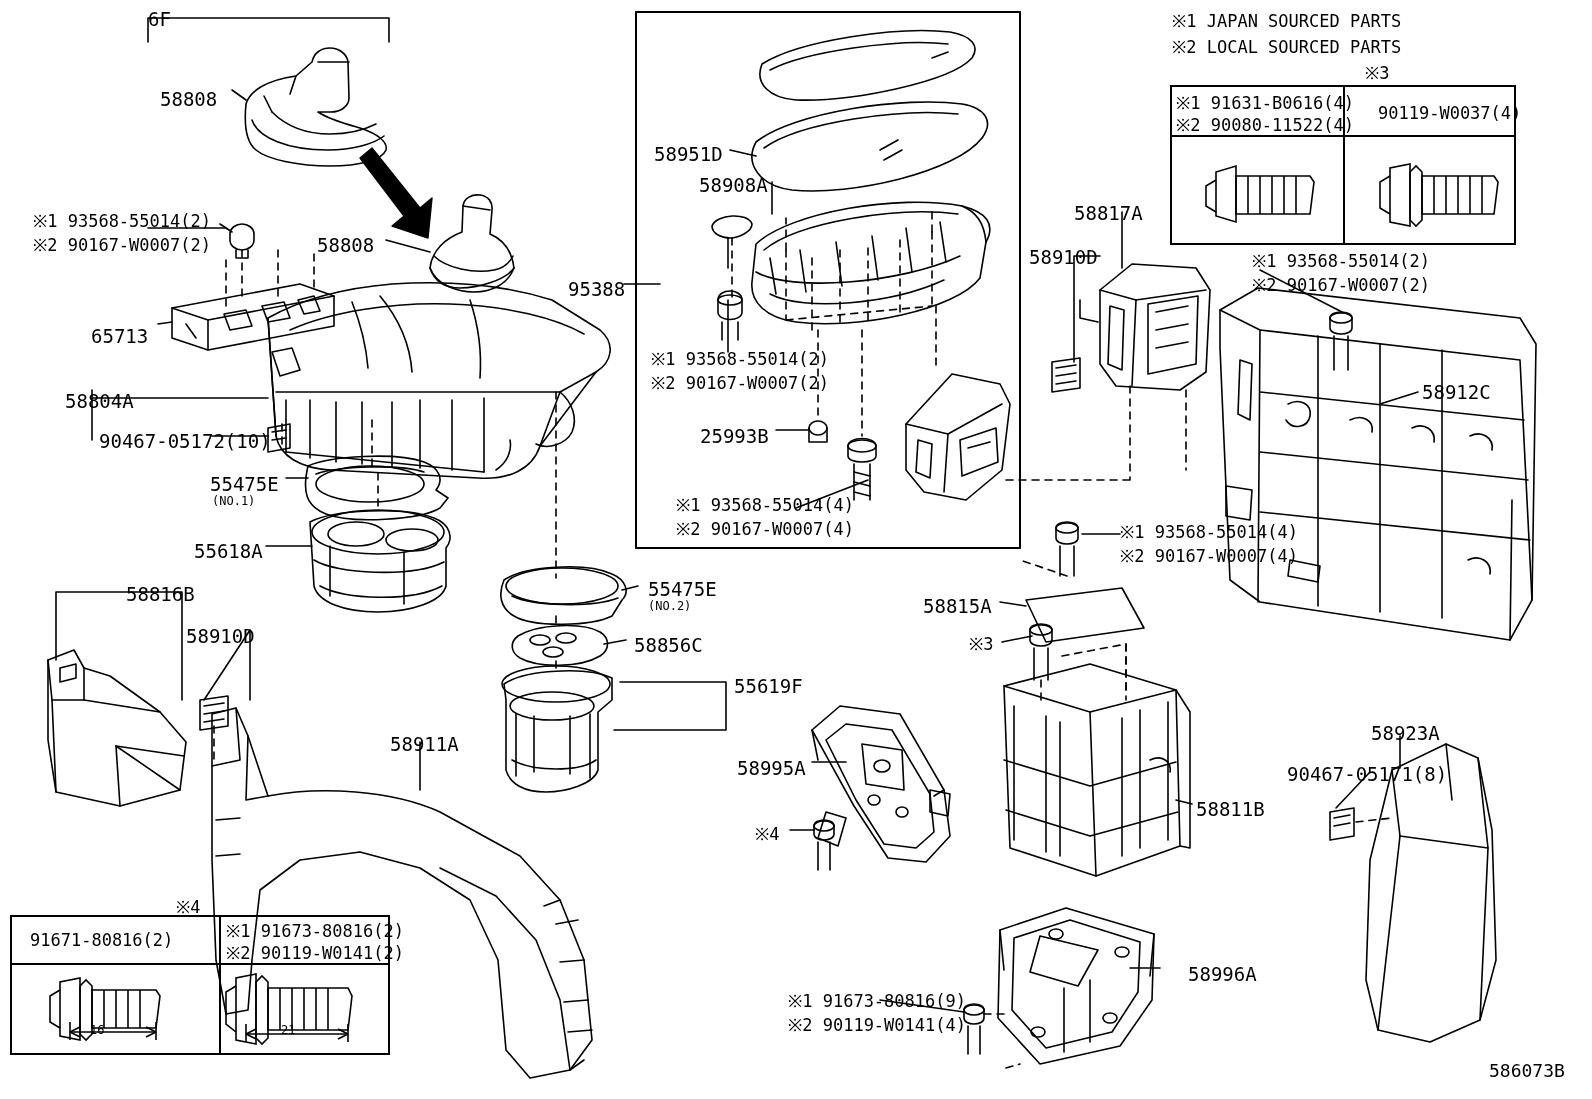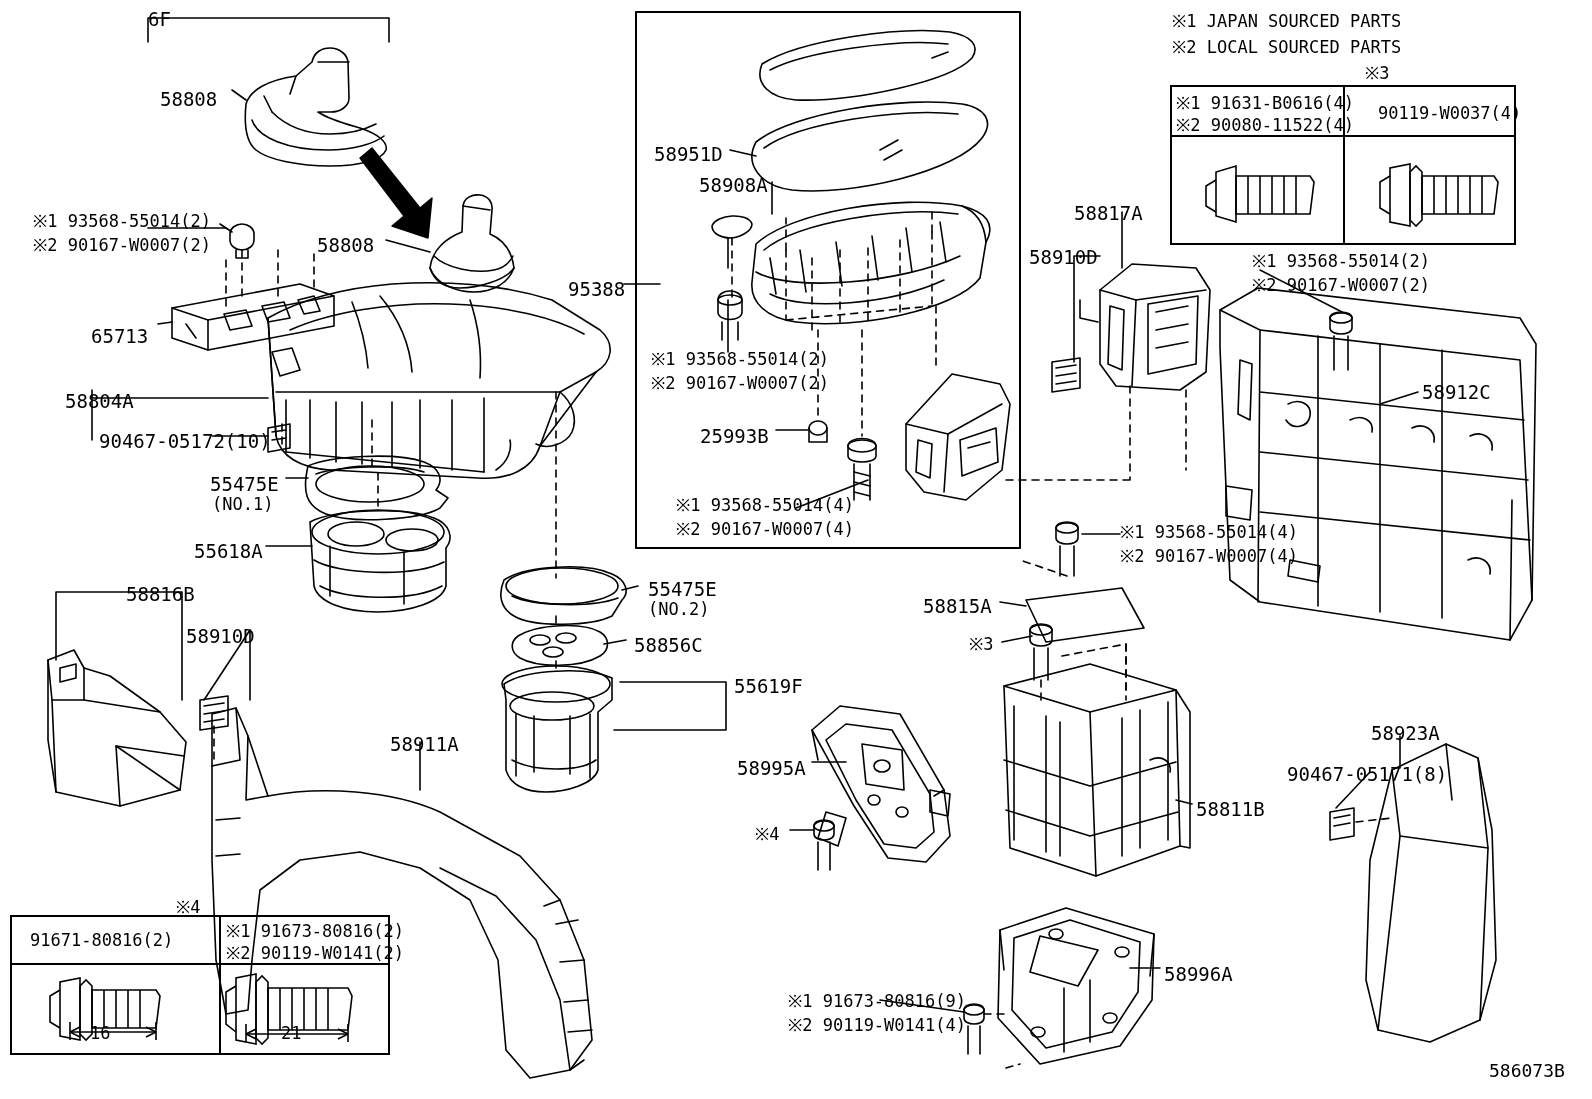--- a/index.html
+++ b/index.html
@@ -1,20 +1,20 @@
 <!DOCTYPE html>
 <html><head>
 <meta charset="utf-8">
 <style>
   html,body{margin:0;padding:0;background:#ffffff;}
   body{width:1592px;height:1099px;position:relative;overflow:hidden;
        font-family:"DejaVu Sans Mono", monospace;color:#000;}
   .layer{position:absolute;left:0;top:0;width:1592px;height:1099px;}
   .lbl{position:absolute;font-family:"DejaVu Sans Mono", monospace;font-size:19px;letter-spacing:0px;white-space:pre;line-height:1.18;}
-  .lbl.sm{font-size:17px;text-align:center;}
+  .lbl.sm{font-size:12px;text-align:center;}
   .note{position:absolute;font-family:"DejaVu Sans Mono", monospace;font-size:17px;white-space:pre;line-height:1.35;}
   .box{position:absolute;border:2px solid #000;box-sizing:border-box;}
   .hline{position:absolute;background:#000;height:1.5px;}
   .vline{position:absolute;background:#000;width:1.5px;}
   svg{position:absolute;left:0;top:0;overflow:visible;}
   .fignum{position:absolute;font-size:18px;font-family:"DejaVu Sans Mono", monospace;}
 </style>
 </head>
 <body>
 
@@ -472,21 +472,21 @@
   <div class="lbl" style="left:568px;top:278px;">95388</div>
   <div class="lbl" style="left:700px;top:425px;">25993B</div>
   <div class="lbl" style="left:1074px;top:202px;">58817A</div>
   <div class="lbl" style="left:1029px;top:246px;">58910D</div>
   <div class="lbl" style="left:1422px;top:381px;">58912C</div>
   <div class="lbl" style="left:923px;top:595px;">58815A</div>
   <div class="lbl" style="left:737px;top:757px;">58995A</div>
   <div class="lbl" style="left:1196px;top:798px;">58811B</div>
   <div class="lbl" style="left:1371px;top:722px;">58923A</div>
   <div class="lbl" style="left:1287px;top:763px;">90467-05171(8)</div>
-  <div class="lbl" style="left:1164px;top:963px;">58996A</div>
+  <div class="lbl" style="left:1188px;top:963px;">58996A</div>
 
   <div class="note" style="left:33px;top:210px;">※1 93568-55014(2)</div>
   <div class="note" style="left:33px;top:234px;">※2 90167-W0007(2)</div>
 
   <div class="note" style="left:651px;top:348px;">※1 93568-55014(2)</div>
   <div class="note" style="left:651px;top:372px;">※2 90167-W0007(2)</div>
 
   <div class="note" style="left:676px;top:494px;">※1 93568-55014(4)</div>
   <div class="note" style="left:676px;top:518px;">※2 90167-W0007(4)</div>
 

